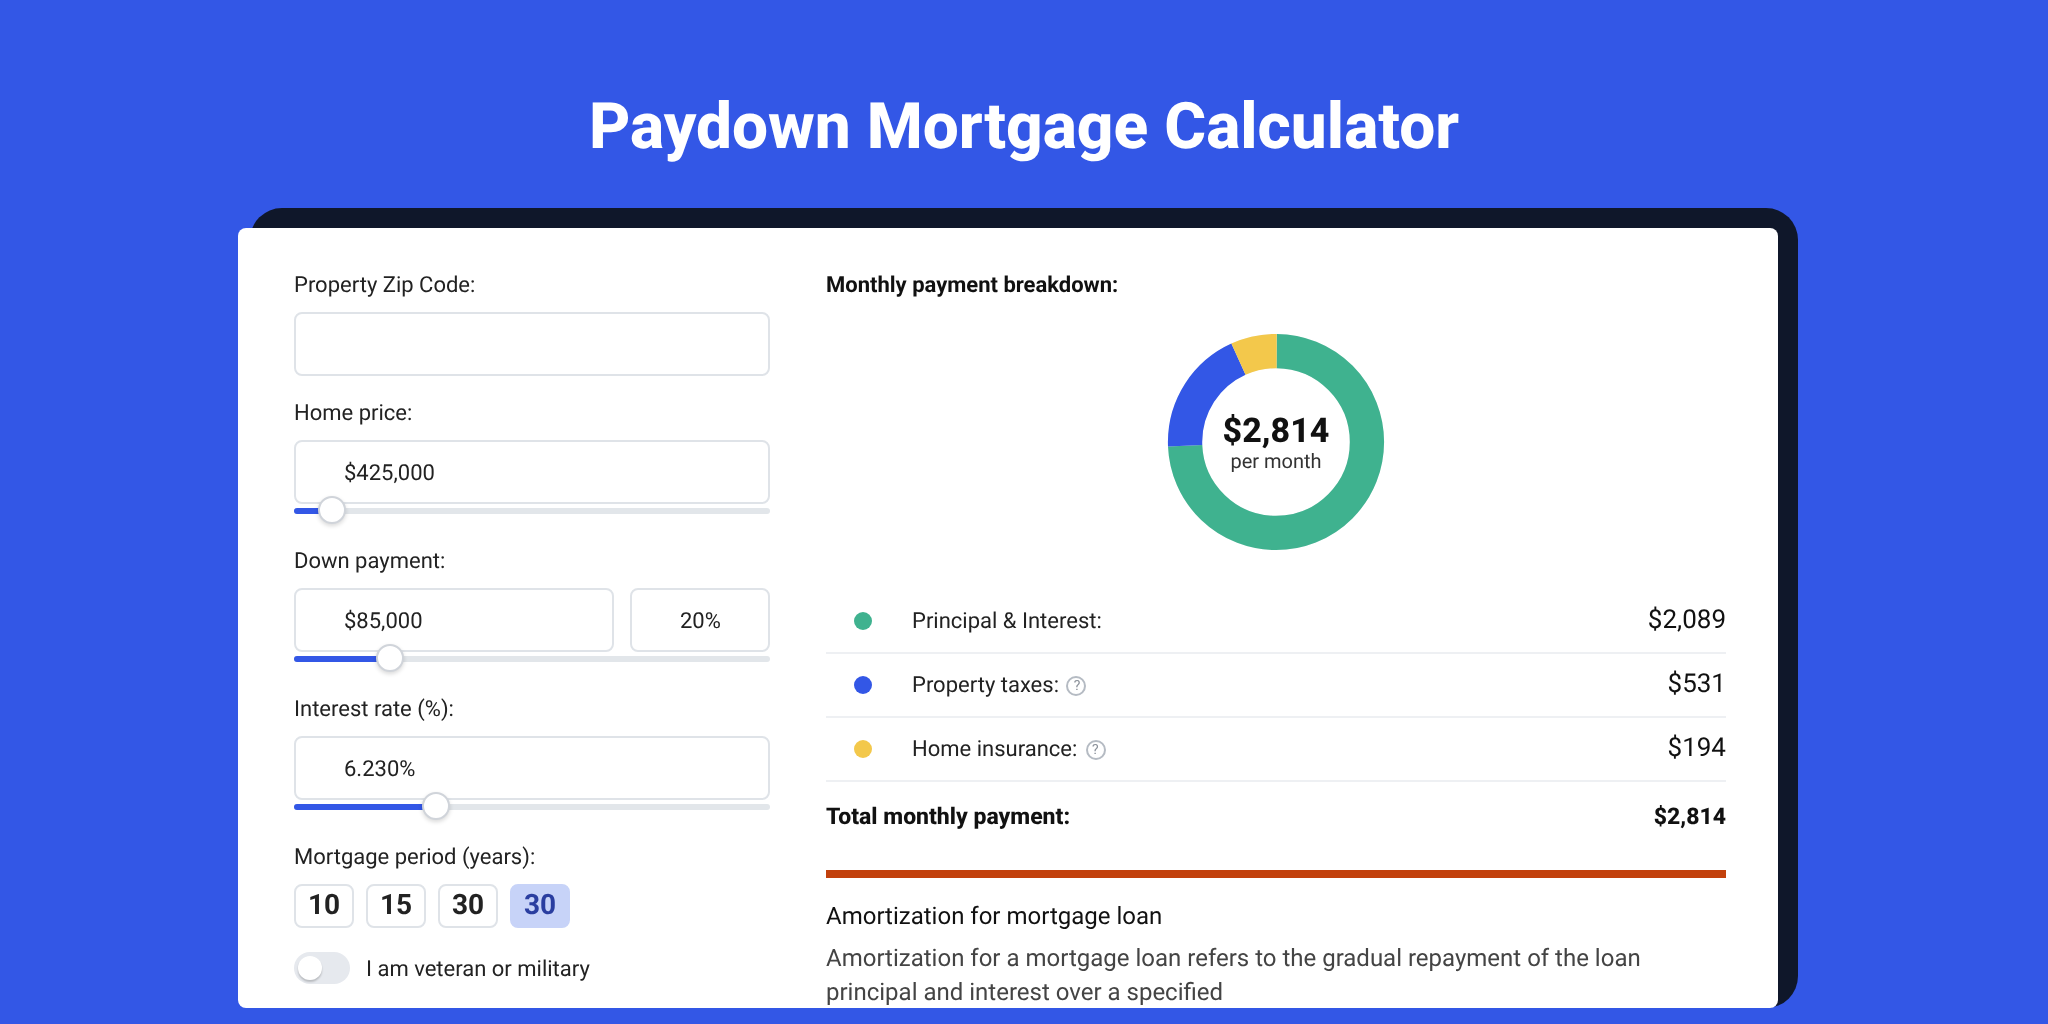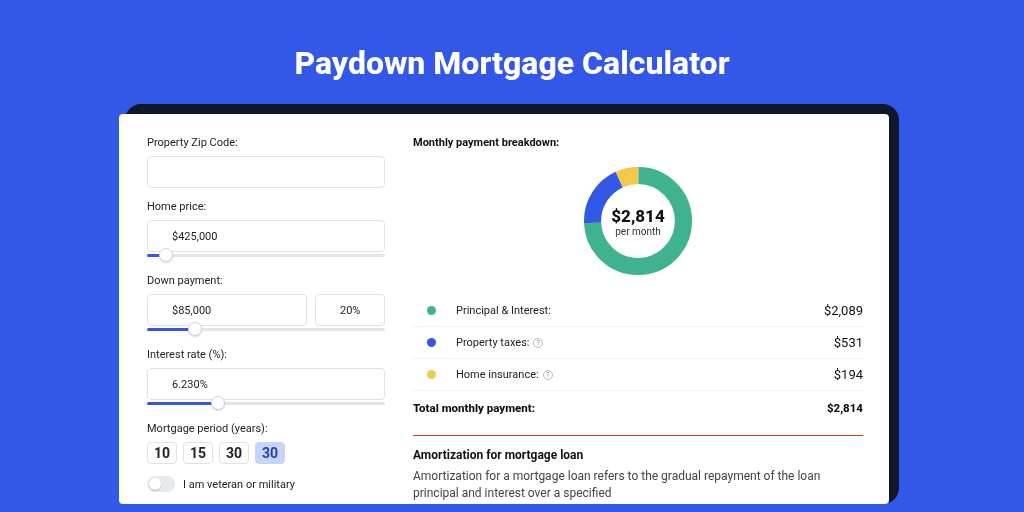--- a/index.html
+++ b/index.html
@@ -45,21 +45,21 @@
   .legend { margin-top: 4px; }
   .legend-row { display: flex; align-items: center; justify-content: space-between; padding: 8px 0; border-bottom: 1px solid #eef0f3; }
   .legend-row:last-child { border-bottom: 1px solid #eef0f3; }
   .legend-left { display: flex; align-items: center; gap: 20px; padding-left: 14px; }
   .dot { width: 9px; height: 9px; border-radius: 50%; }
   .legend-name { font-size: 11px; color: #222; display: flex; align-items: center; gap: 4px; }
   .info-icon { width: 10px; height: 10px; border: 1px solid #b5bbc3; border-radius: 50%; display: inline-flex; align-items: center; justify-content: center; font-size: 7px; color: #8a9099; }
   .legend-val { font-size: 13px; color: #111; }
   .total-row { display: flex; justify-content: space-between; padding: 10px 0 12px; }
   .total-row .tl, .total-row .tv { font-size: 11.5px; font-weight: 800; color: #111; }
-  .amort-title { font-size: 12px; font-weight: 700; color: #111; margin: 8px 0 6px; border-top: 1px solid #c2410c; padding-top: 12px; }
+  .amort-title { font-size: 12px; font-weight: 400; color: #111; margin: 8px 0 6px; border-top: 4px solid #c2410c; padding-top: 12px; }
   .amort-text { font-size: 12px; color: #444; line-height: 1.4; }
 </style>
 </head>
 <body>
 
 <div class="page-title">Paydown Mortgage Calculator</div>
 
 <div class="card-shadow">
   <div class="card">
 

